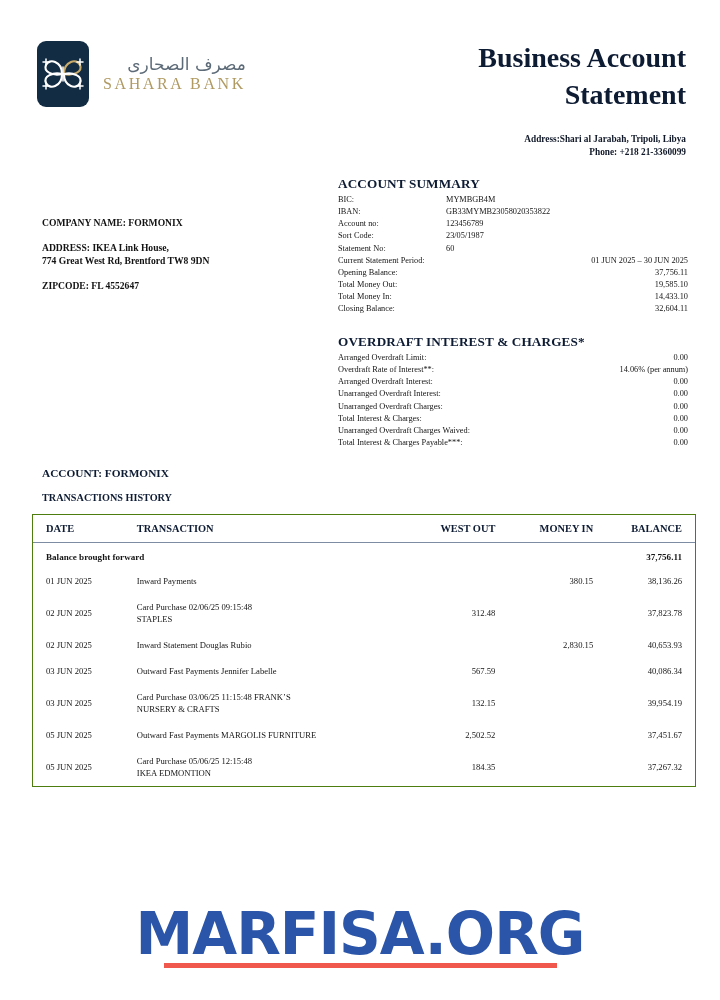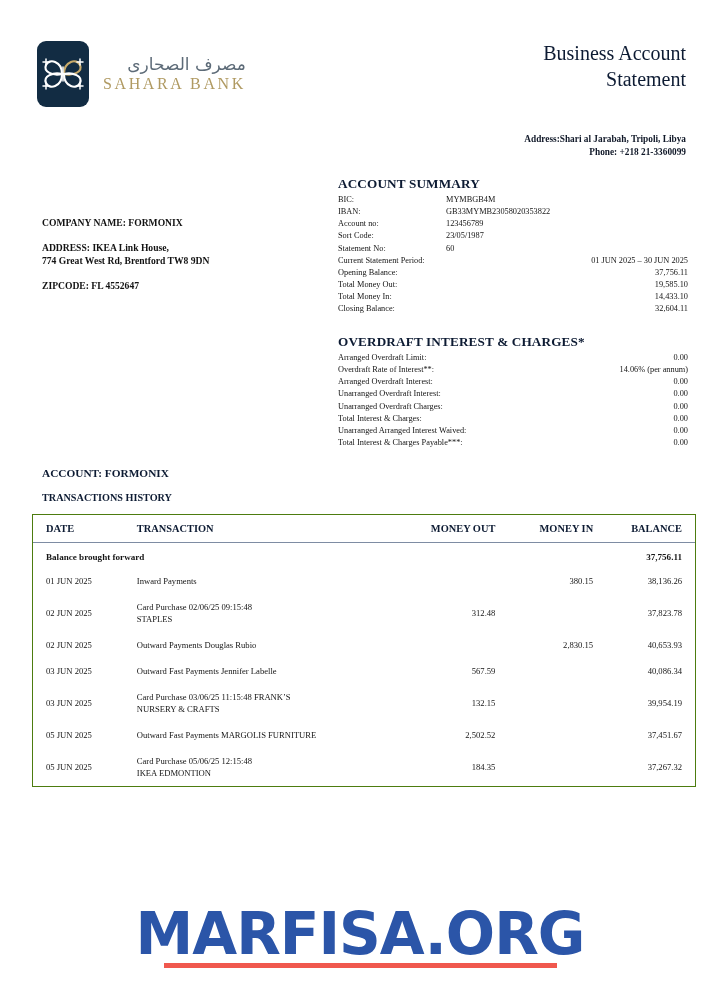--- a/index.html
+++ b/index.html
@@ -46,22 +46,22 @@
     letter-spacing: 2.6px;
     white-space: nowrap;
     display: block;
   }
 
   .doc-title {
     position: absolute; right: 34px; top: 40px;
     width: 330px;
     text-align: right;
     font-family: "Liberation Serif", serif;
-    font-weight: normal;
-    font-size: 20px;
+    font-weight: bold;
+    font-size: 28px;
     line-height: 1.32;
     color: #0d1b33;
   }
   .bank-contact {
     position: absolute; right: 34px; top: 133px;
     width: 400px;
     text-align: right;
     font-weight: bold;
     font-size: 9.3px;
     line-height: 1.45;
@@ -285,40 +285,40 @@
         </div>
         <div class="srow right">
           <span class="lbl">Unarranged Overdraft Charges:</span>
           <span class="val">0.00</span>
         </div>
         <div class="srow right">
           <span class="lbl">Total Interest &amp; Charges:</span>
           <span class="val">0.00</span>
         </div>
         <div class="srow right">
-          <span class="lbl">Unarranged Arranged Interest Waived:</span>
+          <span class="lbl">Unarranged Overdraft Charges Waived:</span>
           <span class="val">0.00</span>
         </div>
         <div class="srow right">
           <span class="lbl">Total Interest &amp; Charges Payable***:</span>
           <span class="val">0.00</span>
         </div>
       </div>
   </div>
 
   <div class="acct-heading">ACCOUNT: FORMONIX</div>
   <div class="tx-heading">TRANSACTIONS HISTORY</div>
 
   <div class="tx-table">
     <table>
       <thead>
         <tr>
           <th class="c-date">DATE</th>
           <th class="c-desc">TRANSACTION</th>
-          <th class="c-out">MONEY OUT</th>
+          <th class="c-out">WEST OUT</th>
           <th class="c-in">MONEY IN</th>
           <th class="c-bal">BALANCE</th>
         </tr>
       </thead>
       <tbody id="tx-body">
           <tr class="brought">
             <td class="c-date" colspan="2">Balance brought forward</td>
             <td class="c-out"></td>
             <td class="c-in"></td>
             <td class="c-bal">37,756.11</td>
@@ -332,21 +332,21 @@
           </tr>
           <tr>
             <td class="c-date">02 JUN 2025</td>
             <td class="c-desc">Card Purchase 02/06/25 09:15:48<br>STAPLES</td>
             <td class="c-out">312.48</td>
             <td class="c-in"></td>
             <td class="c-bal">37,823.78</td>
           </tr>
           <tr>
             <td class="c-date">02 JUN 2025</td>
-            <td class="c-desc">Outward Payments Douglas Rubio</td>
+            <td class="c-desc">Inward Statement Douglas Rubio</td>
             <td class="c-out"></td>
             <td class="c-in">2,830.15</td>
             <td class="c-bal">40,653.93</td>
           </tr>
           <tr>
             <td class="c-date">03 JUN 2025</td>
             <td class="c-desc">Outward Fast Payments Jennifer Labelle</td>
             <td class="c-out">567.59</td>
             <td class="c-in"></td>
             <td class="c-bal">40,086.34</td>

